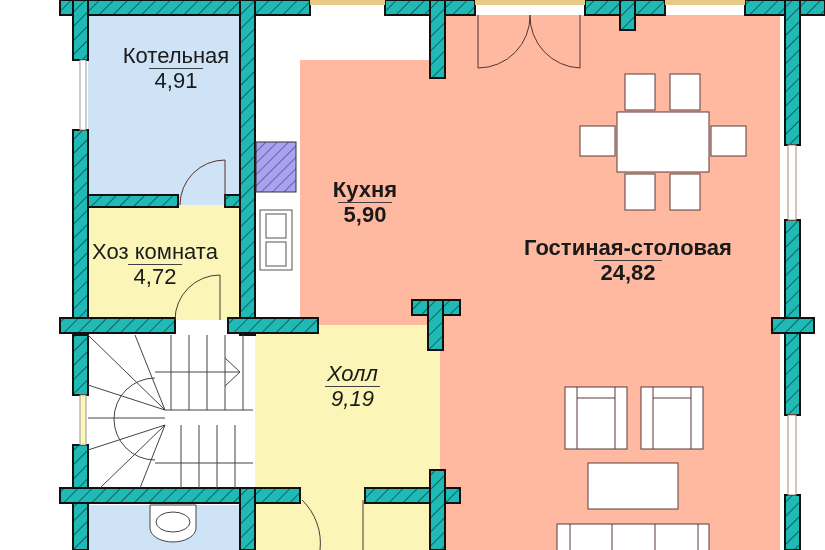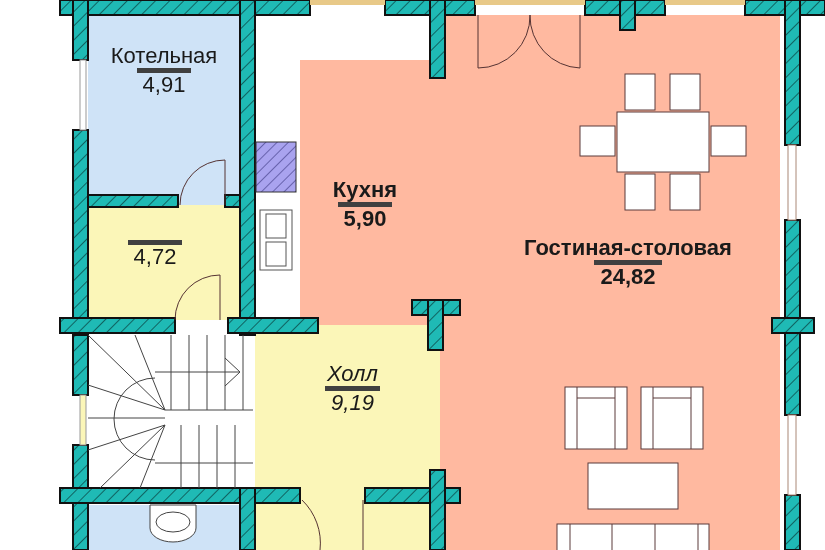--- a/index.html
+++ b/index.html
@@ -1,20 +1,20 @@
 <!DOCTYPE html>
 <html><head>
 <meta charset="utf-8">
 <style>
   html,body{margin:0;padding:0;background:#ffffff;}
   body{width:825px;height:550px;overflow:hidden;position:relative;font-family:"Liberation Sans",sans-serif;}
   #plan{position:absolute;left:0;top:0;width:825px;height:550px;}
   .lbl{position:absolute;text-align:center;color:#1a1a1a;font-family:"Liberation Sans",sans-serif;font-size:22px;line-height:24px;white-space:nowrap;}
   .lbl .name{display:block;}
-  .lbl .area{display:inline-block;border-top:5px solid #404040;padding:0 6px;}
+  .lbl .area{display:inline-block;border-top:1px solid #404040;padding:0 6px;}
 </style>
 </head>
 <body>
 
 <svg id="plan" viewBox="0 0 825 550" xmlns="http://www.w3.org/2000/svg">
   <defs>
     <pattern id="hatch" width="10" height="10" patternUnits="userSpaceOnUse" patternTransform="rotate(45)">
       <rect width="10" height="10" fill="#1fbab5"></rect>
       <line x1="0" y1="0" x2="0" y2="10" stroke="#0b4d4b" stroke-width="1.6"></line>
     </pattern>
@@ -139,25 +139,26 @@
     <line x1="655" y1="524" x2="655" y2="550"></line>
     <line x1="698" y1="524" x2="698" y2="550"></line>
   </g>
 
   <g fill="#ffffff" stroke="#444">
     <path d="M150 505 L196 505 L196 528 A23 14 0 0 1 150 528 Z"></path>
     <ellipse cx="173" cy="522" rx="17" ry="10"></ellipse>
   </g>
 </svg>
 
-<div class="lbl" style="left:88px;top:44px;width:152px;">
+<div class="lbl" style="left:88px;top:44px;width:152px;padding-left:12px;">
   <span class="name">Котельная</span>
   <span class="area">4,91</span>
 </div>
 <div class="lbl" style="left:60px;top:240px;width:190px;">
+  <span class="name">Хоз комната</span>
   <span class="area">4,72</span>
 </div>
 <div class="lbl" style="left:310px;top:178px;width:110px;font-weight:bold;">
   <span class="name">Кухня</span>
   <span class="area">5,90</span>
 </div>
 <div class="lbl" style="left:478px;top:236px;width:300px;font-weight:bold;">
   <span class="name">Гостиная-столовая</span>
   <span class="area">24,82</span>
 </div>

